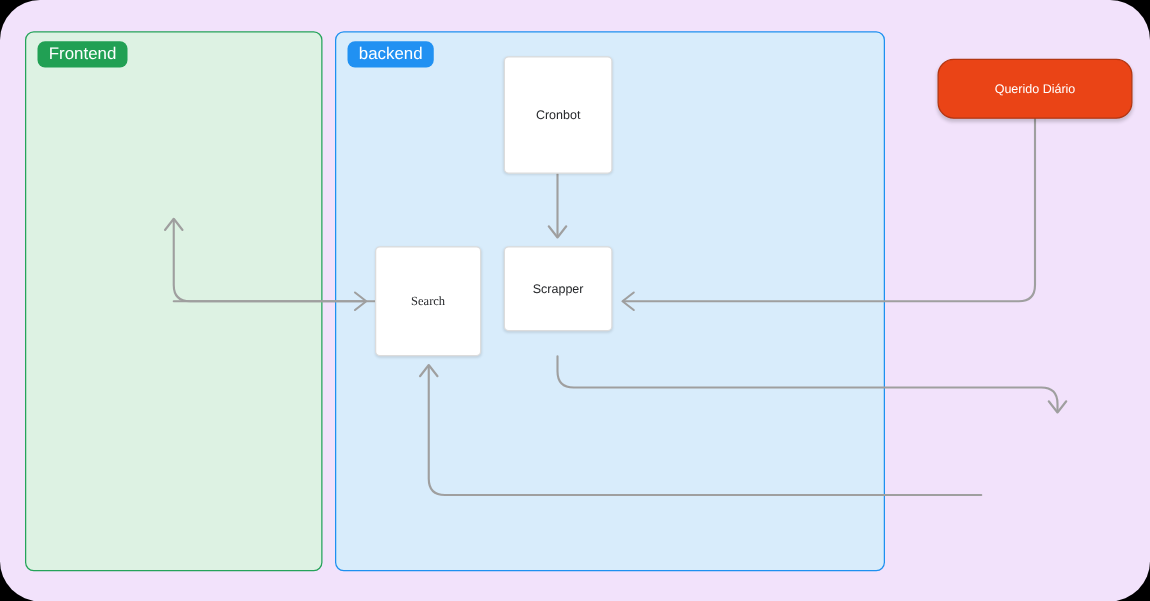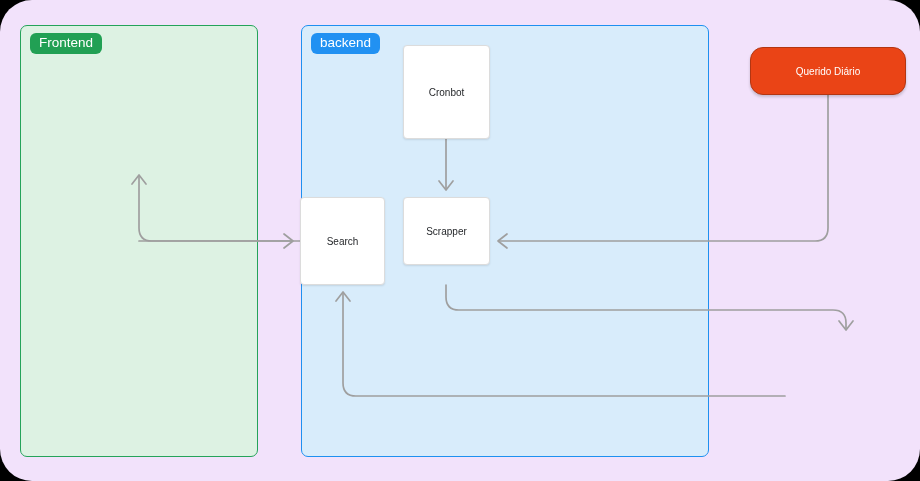--- a/index.html
+++ b/index.html
@@ -30,24 +30,23 @@
     box-sizing: border-box;
   }
   #group-frontend {
     left: 20px;  top: 25px;
     width: 238px; height: 432px;
     background: #ddf2e3;
     border: 1.4px solid #25a35a;
   }
   #group-backend {
     left: 268px; top: 25px;
-    width: 408px; height: 432px;
+    width: 440px; height: 432px;
     background: #d8ecfb;
     border: 1.4px solid #1e90f0;
-    margin-left: 33px;
   }
 
   .group-badge {
     position: absolute;
     left: 9px;
     top: 7px;
     padding: 3px 9px 4px 9px;
     border-radius: 6px;
     color: #ffffff;
     font-size: 13.5px;
@@ -90,21 +89,21 @@
   }
   #node-querido {
     left: 750px; top: 47px;
     width: 156px; height: 48px;
     background: #ea4416;
     border: 1.6px solid #b33612;
     box-shadow: 0 2px 3px rgba(0,0,0,0.18);
   }
 
   #node-cronbot  { left: 403px; top: 45px;  width: 87px; height: 94px; }
-  #node-search   { left: 300px; top: 197px; width: 85px; height: 88px; }
+  #node-search   { left: 300px; top: 197px; width: 85px; height: 88px; font-family: Liberation Serif, serif; }
   #node-scrapper { left: 403px; top: 197px; width: 87px; height: 68px; }
 
   
   #node-database {
     position: absolute;
     left: 785px; top: 337px;
     width: 122px; height: 110px;
   }
   #node-database .db-label {
     position: absolute;

